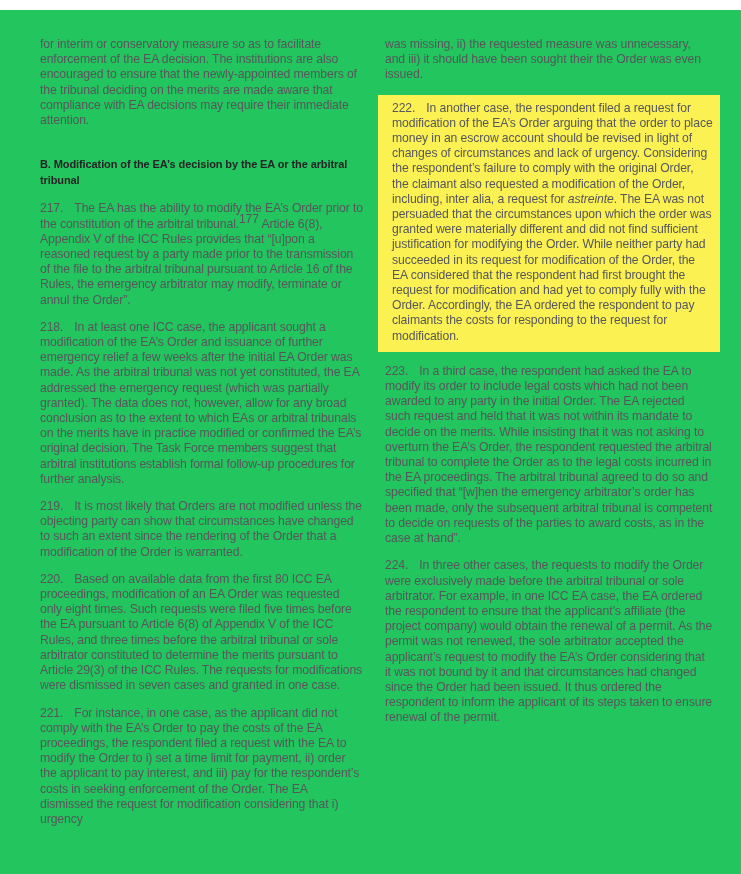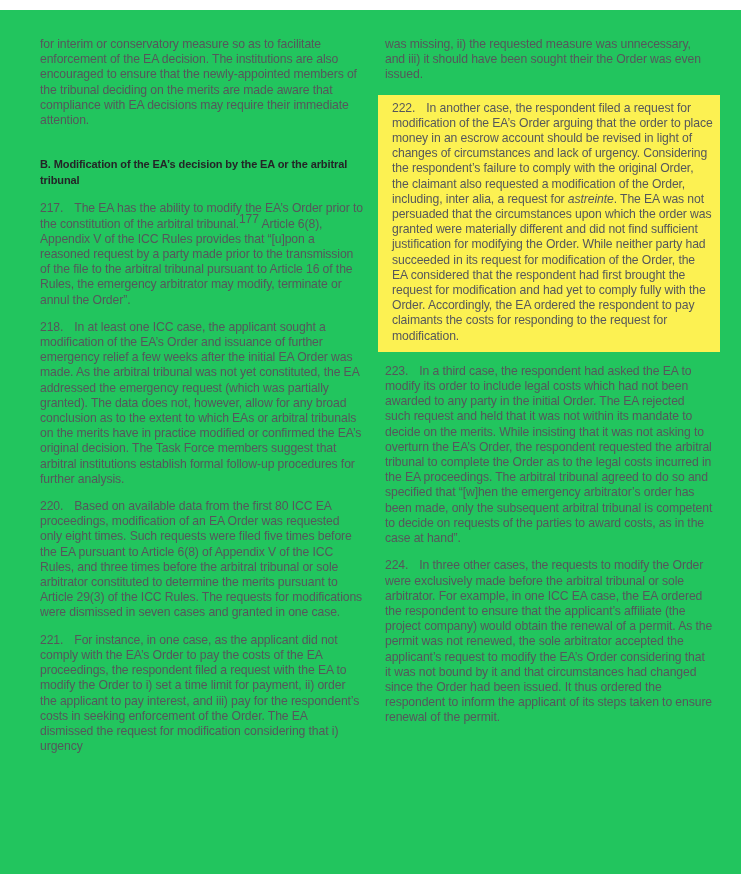--- a/index.html
+++ b/index.html
@@ -66,20 +66,21 @@
   <div class="col col-left">
 
     <p class="body-para">for interim or conservatory measure so as to facilitate enforcement of the EA decision. The institutions are also encouraged to ensure that the newly-appointed members of the tribunal deciding on the merits are made aware that compliance with EA decisions may require their immediate attention.</p>
 
     <h2 class="section-heading">B. Modification of the EA’s decision by the EA or the arbitral tribunal</h2>
 
     <p class="body-para"><span class="pnum">217.</span><span>The EA has the ability to modify the EA’s Order prior to the constitution of the arbitral tribunal.</span><sup class="footnote-ref">177</sup><span> Article 6(8), Appendix V of the ICC Rules provides that “[u]pon a reasoned request by a party made prior to the transmission of the file to the arbitral tribunal pursuant to Article 16 of the Rules, the emergency arbitrator may modify, terminate or annul the Order”.</span></p>
 
     <p class="body-para"><span class="pnum">218.</span><span>In at least one ICC case, the applicant sought a modification of the EA’s Order and issuance of further emergency relief a few weeks after the initial EA Order was made. As the arbitral tribunal was not yet constituted, the EA addressed the emergency request (which was partially granted). The data does not, however, allow for any broad conclusion as to the extent to which EAs or arbitral tribunals on the merits have in practice modified or confirmed the EA’s original decision. The Task Force members suggest that arbitral institutions establish formal follow-up procedures for further analysis.</span></p>
 
+    <p class="body-para"><span class="pnum">219.</span><span>It is most likely that Orders are not modified unless the objecting party can show that circumstances have changed to such an extent since the rendering of the Order that a modification of the Order is warranted.</span></p>
 
     <p class="body-para"><span class="pnum">220.</span><span>Based on available data from the first 80 ICC EA proceedings, modification of an EA Order was requested only eight times. Such requests were filed five times before the EA pursuant to Article 6(8) of Appendix V of the ICC Rules, and three times before the arbitral tribunal or sole arbitrator constituted to determine the merits pursuant to Article 29(3) of the ICC Rules. The requests for modifications were dismissed in seven cases and granted in one case.</span></p>
 
     <p class="body-para"><span class="pnum">221.</span><span>For instance, in one case, as the applicant did not comply with the EA’s Order to pay the costs of the EA proceedings, the respondent filed a request with the EA to modify the Order to i) set a time limit for payment, ii) order the applicant to pay interest, and iii) pay for the respondent’s costs in seeking enforcement of the Order. The EA dismissed the request for modification considering that i) urgency</span></p>
 
   </div>
 
   <div class="col col-right">
 
     <p class="body-para">was missing, ii) the requested measure was unnecessary, and iii) it should have been sought their the Order was even issued.</p>

